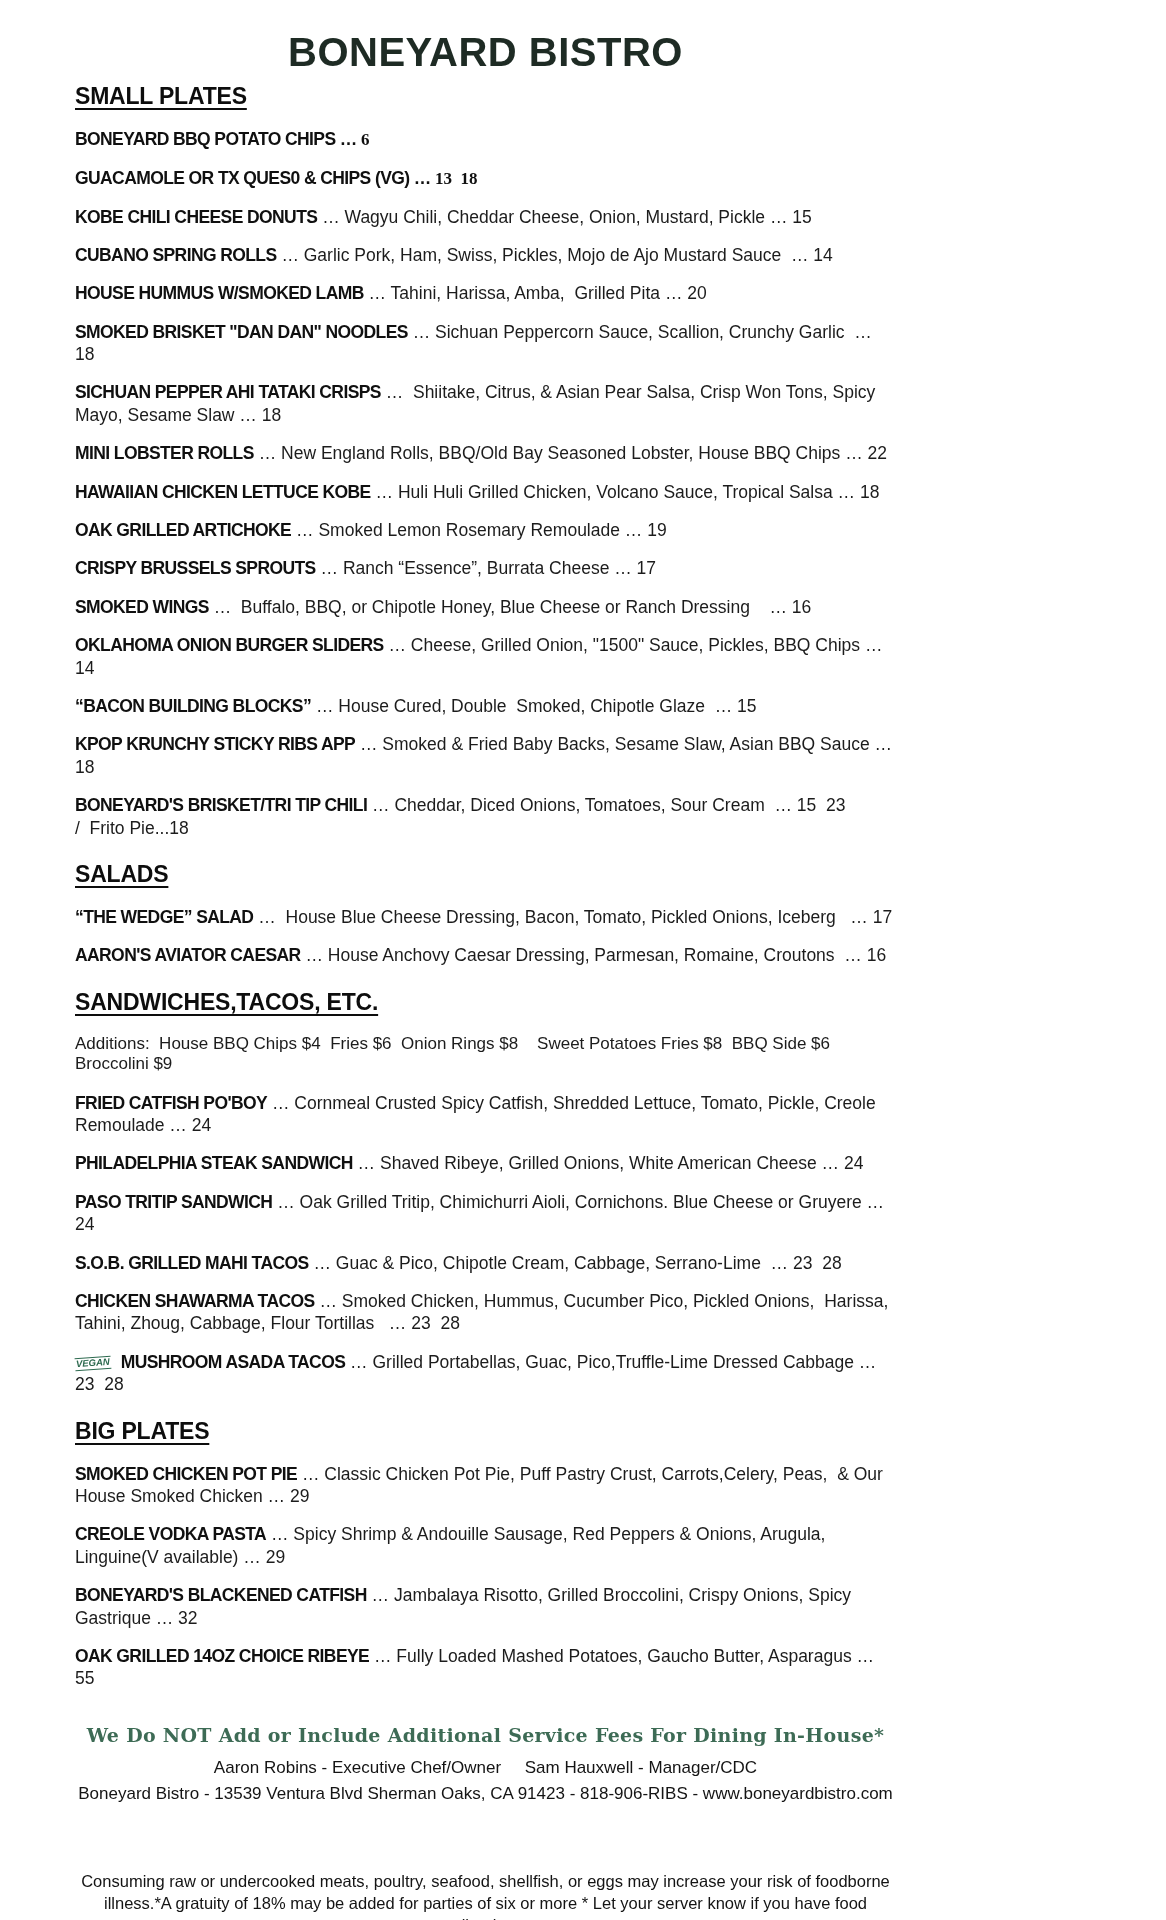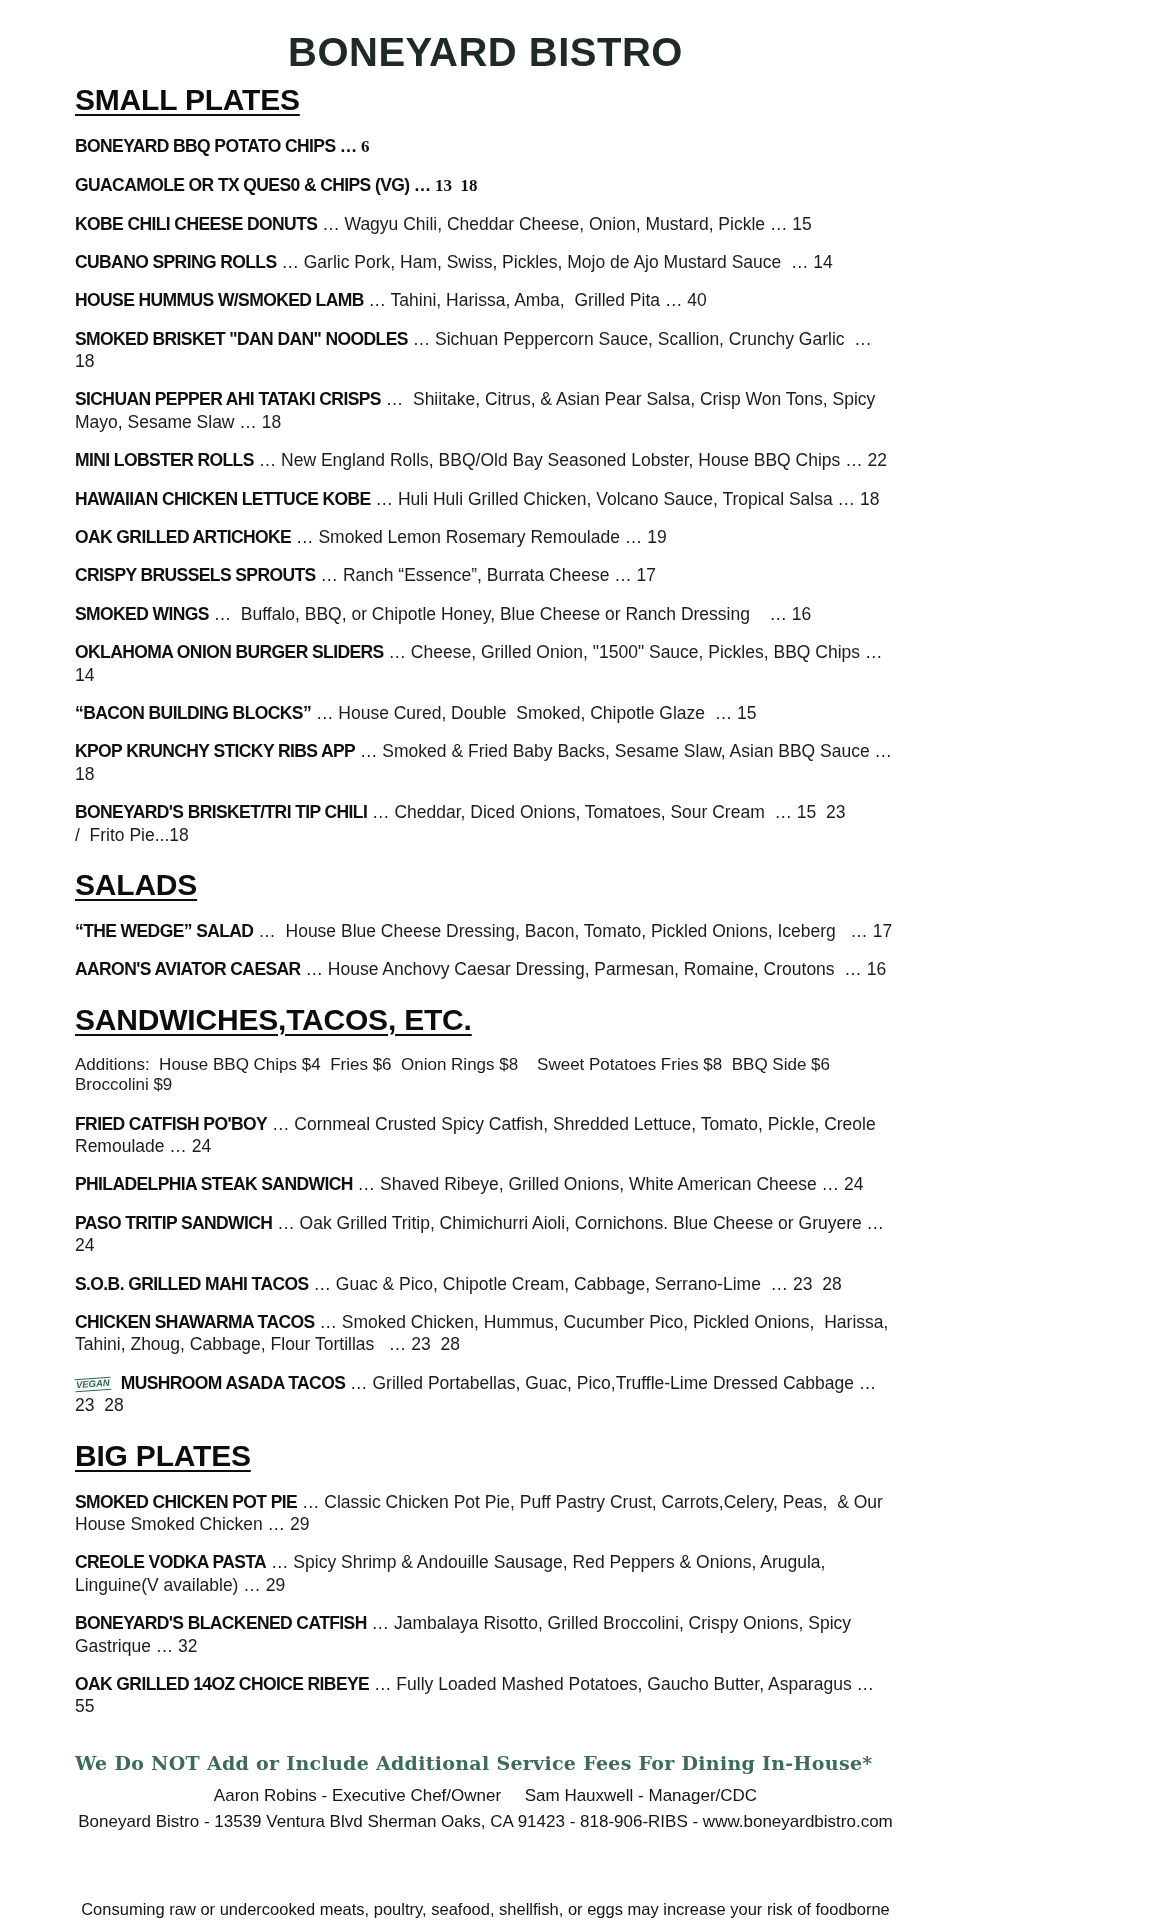--- a/index.html
+++ b/index.html
@@ -19,21 +19,21 @@
   }
   .menu-title {
     text-align: center;
     font-size: 40px;
     font-weight: 700;
     letter-spacing: 0.5px;
     color: #1e2b24;
     margin: 0 0 8px 0;
   }
   .section-header {
-    font-size: 30px;
+    font-size: 23px;
     font-weight: 700;
     letter-spacing: -0.2px;
     color: #0d0d0d;
     text-decoration: underline;
     text-decoration-thickness: 2px;
     text-underline-offset: 4px;
     margin: 22px 0 18px 0;
   }
   .section-header:first-of-type { margin-top: 6px; }
   .menu-item {
@@ -69,21 +69,21 @@
     color: #2d6a4f;
     border-top: 1.5px solid #2d6a4f;
     border-bottom: 1.5px solid #2d6a4f;
     transform: rotate(-4deg);
     padding: 0 1px;
     margin-right: 5px;
     vertical-align: 2px;
     line-height: 1.15;
   }
   .footer-green {
-    text-align: left;
+    text-align: center;
     font-family: "DejaVu Serif", serif;
     font-weight: 700;
     font-size: 19px;
     letter-spacing: 0.3px;
     color: #3d6b55;
     margin: 34px 0 12px 0;
   }
   .footer-credits, .footer-address {
     text-align: center;
     font-size: 17px;
@@ -104,21 +104,21 @@
 
 <div class="page">
   <h1 class="menu-title">BONEYARD BISTRO</h1>
 
   <div>
       <h2 class="section-header">SMALL PLATES</h2>
       <div class="menu-item boldline"><span class="item-name">BONEYARD BBQ POTATO CHIPS … </span><span class="price-serif">6</span></div>
       <div class="menu-item boldline"><span class="item-name">GUACAMOLE OR TX QUES0 &amp; CHIPS (VG) … </span><span class="price-serif">13  18</span></div>
       <div class="menu-item"><span class="item-name">KOBE CHILI CHEESE DONUTS</span><span class="item-rest"> … Wagyu Chili, Cheddar Cheese, Onion, Mustard, Pickle … 15</span></div>
       <div class="menu-item"><span class="item-name">CUBANO SPRING ROLLS</span><span class="item-rest"> … Garlic Pork, Ham, Swiss, Pickles, Mojo de Ajo Mustard Sauce  … 14</span></div>
-      <div class="menu-item"><span class="item-name">HOUSE HUMMUS W/SMOKED LAMB</span><span class="item-rest"> … Tahini, Harissa, Amba,  Grilled Pita … 40</span></div>
+      <div class="menu-item"><span class="item-name">HOUSE HUMMUS W/SMOKED LAMB</span><span class="item-rest"> … Tahini, Harissa, Amba,  Grilled Pita … 20</span></div>
       <div class="menu-item"><span class="item-name">SMOKED BRISKET "DAN DAN" NOODLES</span><span class="item-rest"> … Sichuan Peppercorn Sauce, Scallion, Crunchy Garlic  … 18</span></div>
       <div class="menu-item"><span class="item-name">SICHUAN PEPPER AHI TATAKI CRISPS</span><span class="item-rest"> …  Shiitake, Citrus, &amp; Asian Pear Salsa, Crisp Won Tons, Spicy Mayo, Sesame Slaw … 18</span></div>
       <div class="menu-item"><span class="item-name">MINI LOBSTER ROLLS</span><span class="item-rest"> … New England Rolls, BBQ/Old Bay Seasoned Lobster, House BBQ Chips … 22</span></div>
       <div class="menu-item"><span class="item-name">HAWAIIAN CHICKEN LETTUCE KOBE</span><span class="item-rest"> … Huli Huli Grilled Chicken, Volcano Sauce, Tropical Salsa … 18</span></div>
       <div class="menu-item"><span class="item-name">OAK GRILLED ARTICHOKE</span><span class="item-rest"> … Smoked Lemon Rosemary Remoulade … 19</span></div>
       <div class="menu-item"><span class="item-name">CRISPY BRUSSELS SPROUTS</span><span class="item-rest"> … Ranch “Essence”, Burrata Cheese … 17</span></div>
       <div class="menu-item"><span class="item-name">SMOKED WINGS</span><span class="item-rest"> …  Buffalo, BBQ, or Chipotle Honey, Blue Cheese or Ranch Dressing    … 16</span></div>
       <div class="menu-item"><span class="item-name">OKLAHOMA ONION BURGER SLIDERS</span><span class="item-rest"> … Cheese, Grilled Onion, "1500" Sauce, Pickles, BBQ Chips … 14</span></div>
       <div class="menu-item"><span class="item-name">“BACON BUILDING BLOCKS”</span><span class="item-rest"> … House Cured, Double  Smoked, Chipotle Glaze  … 15</span></div>
       <div class="menu-item"><span class="item-name">KPOP KRUNCHY STICKY RIBS APP</span><span class="item-rest"> … Smoked &amp; Fried Baby Backs, Sesame Slaw, Asian BBQ Sauce … 18</span></div>

